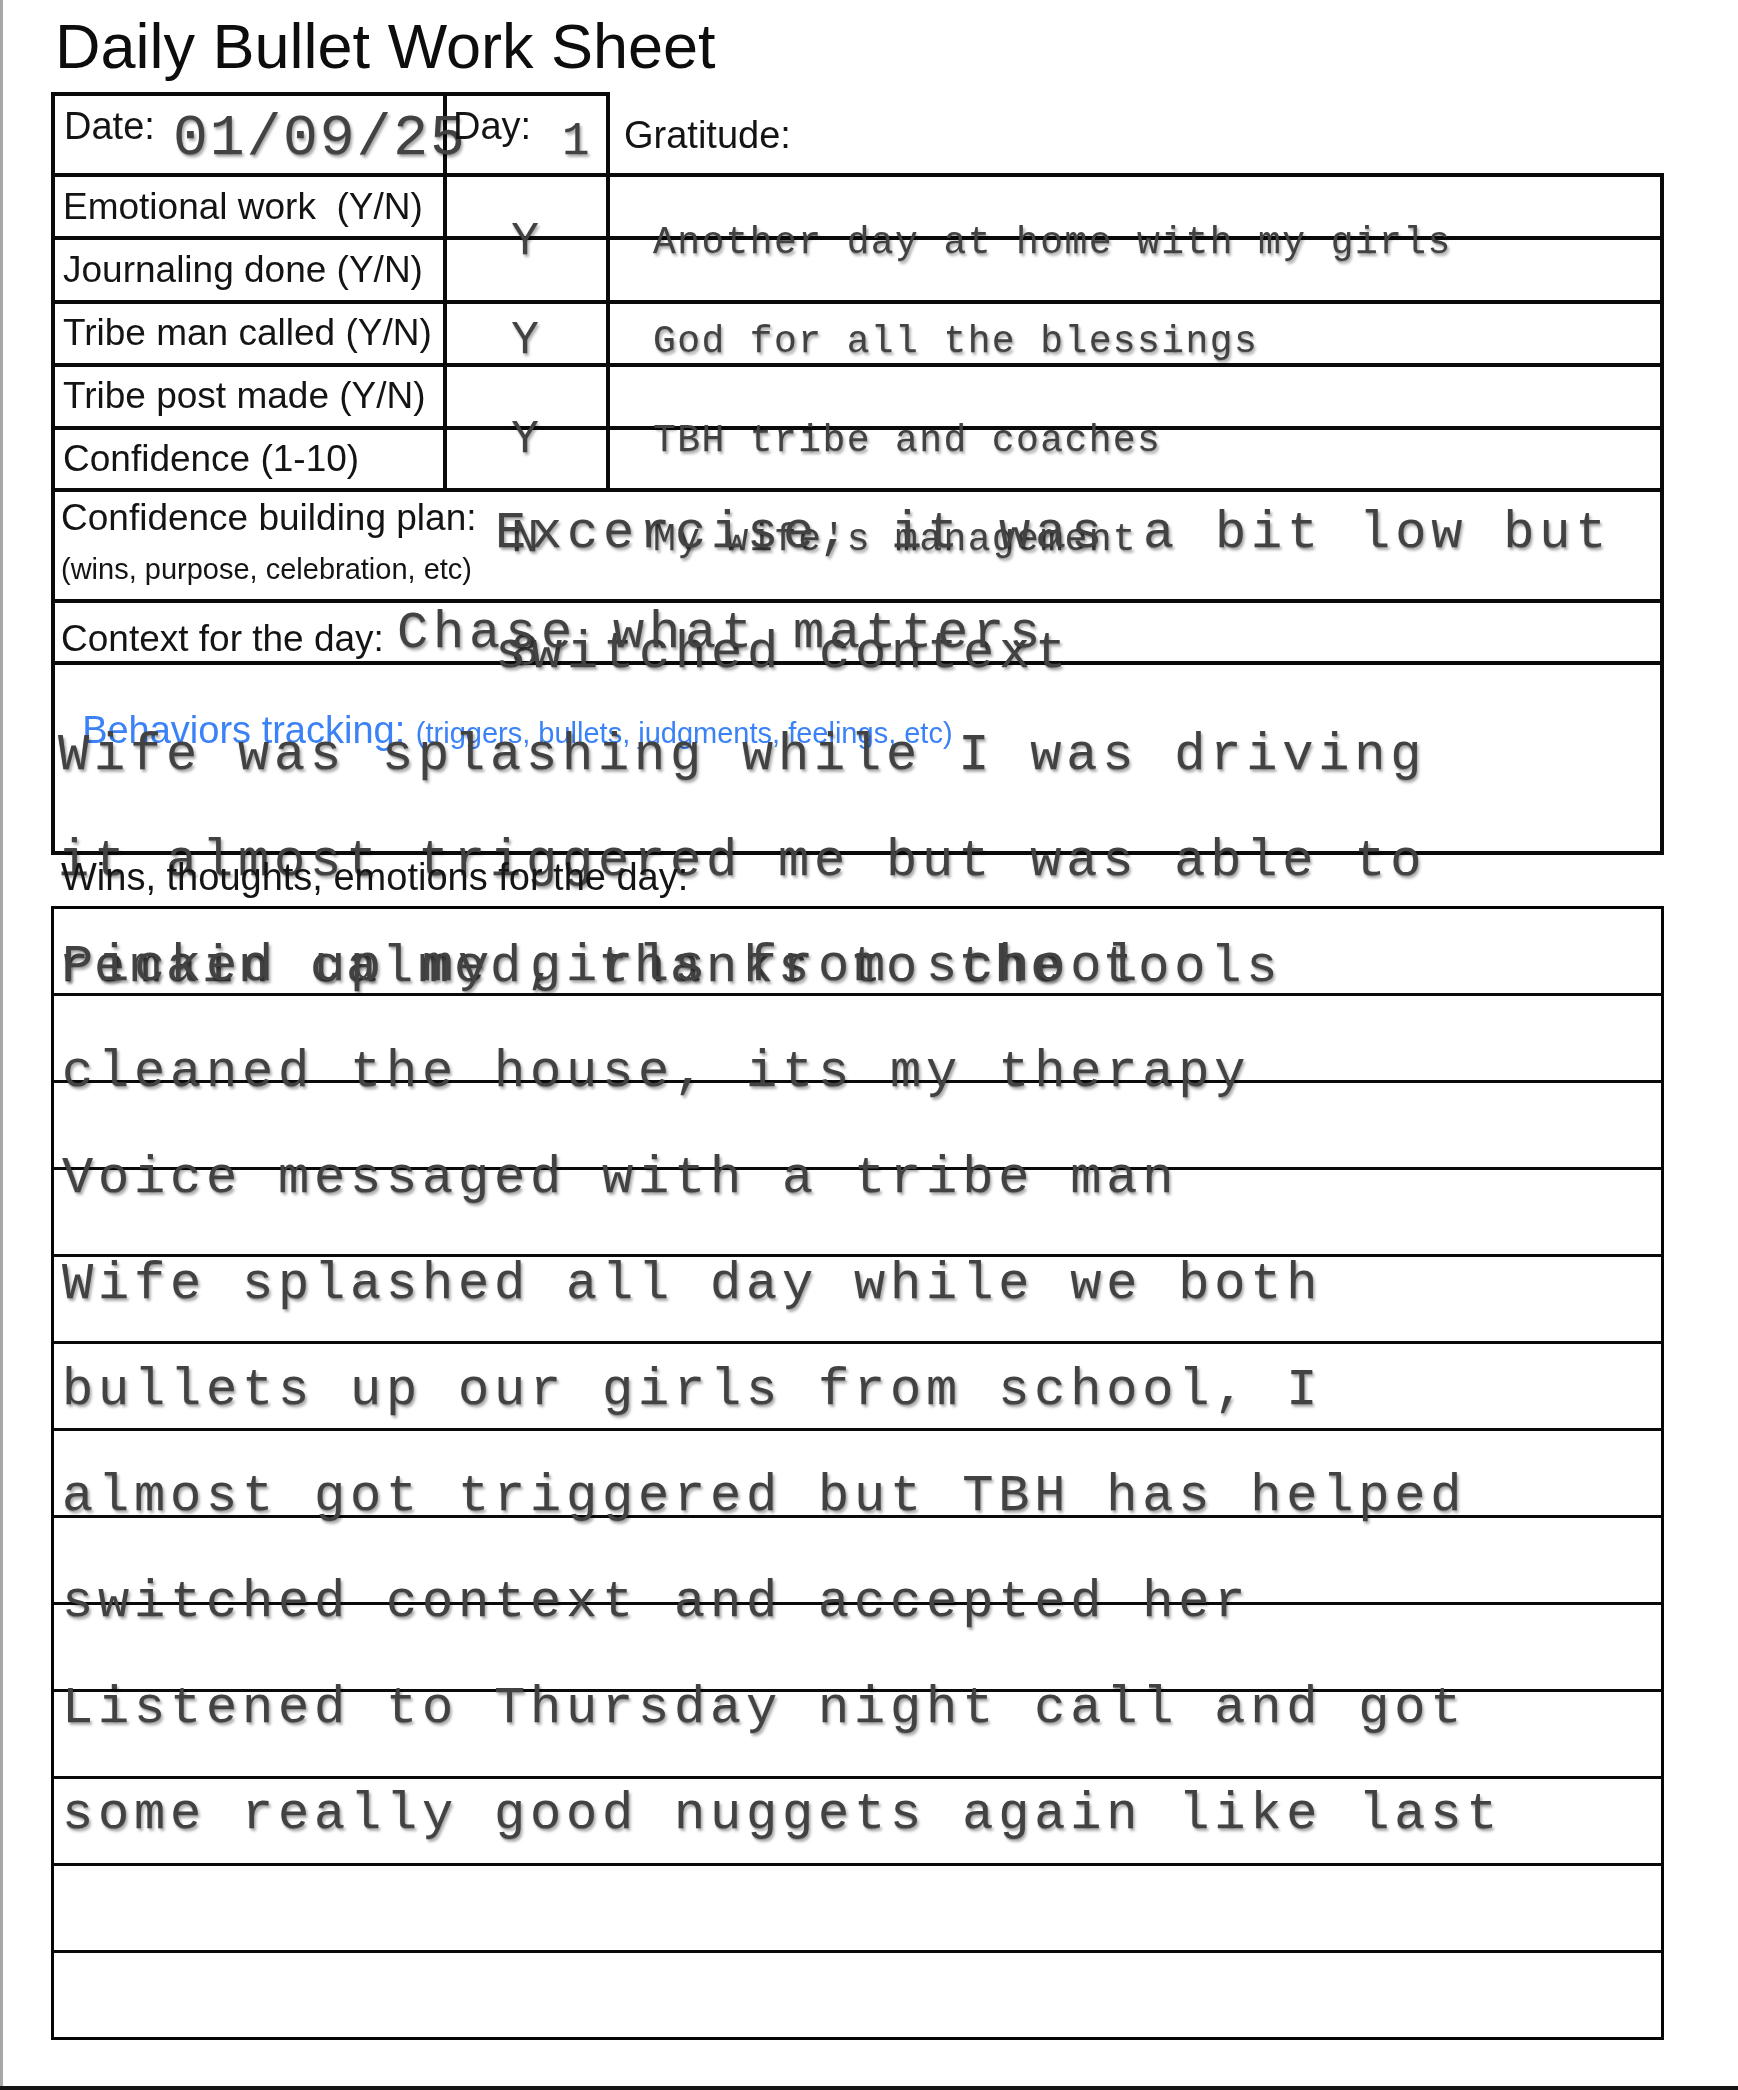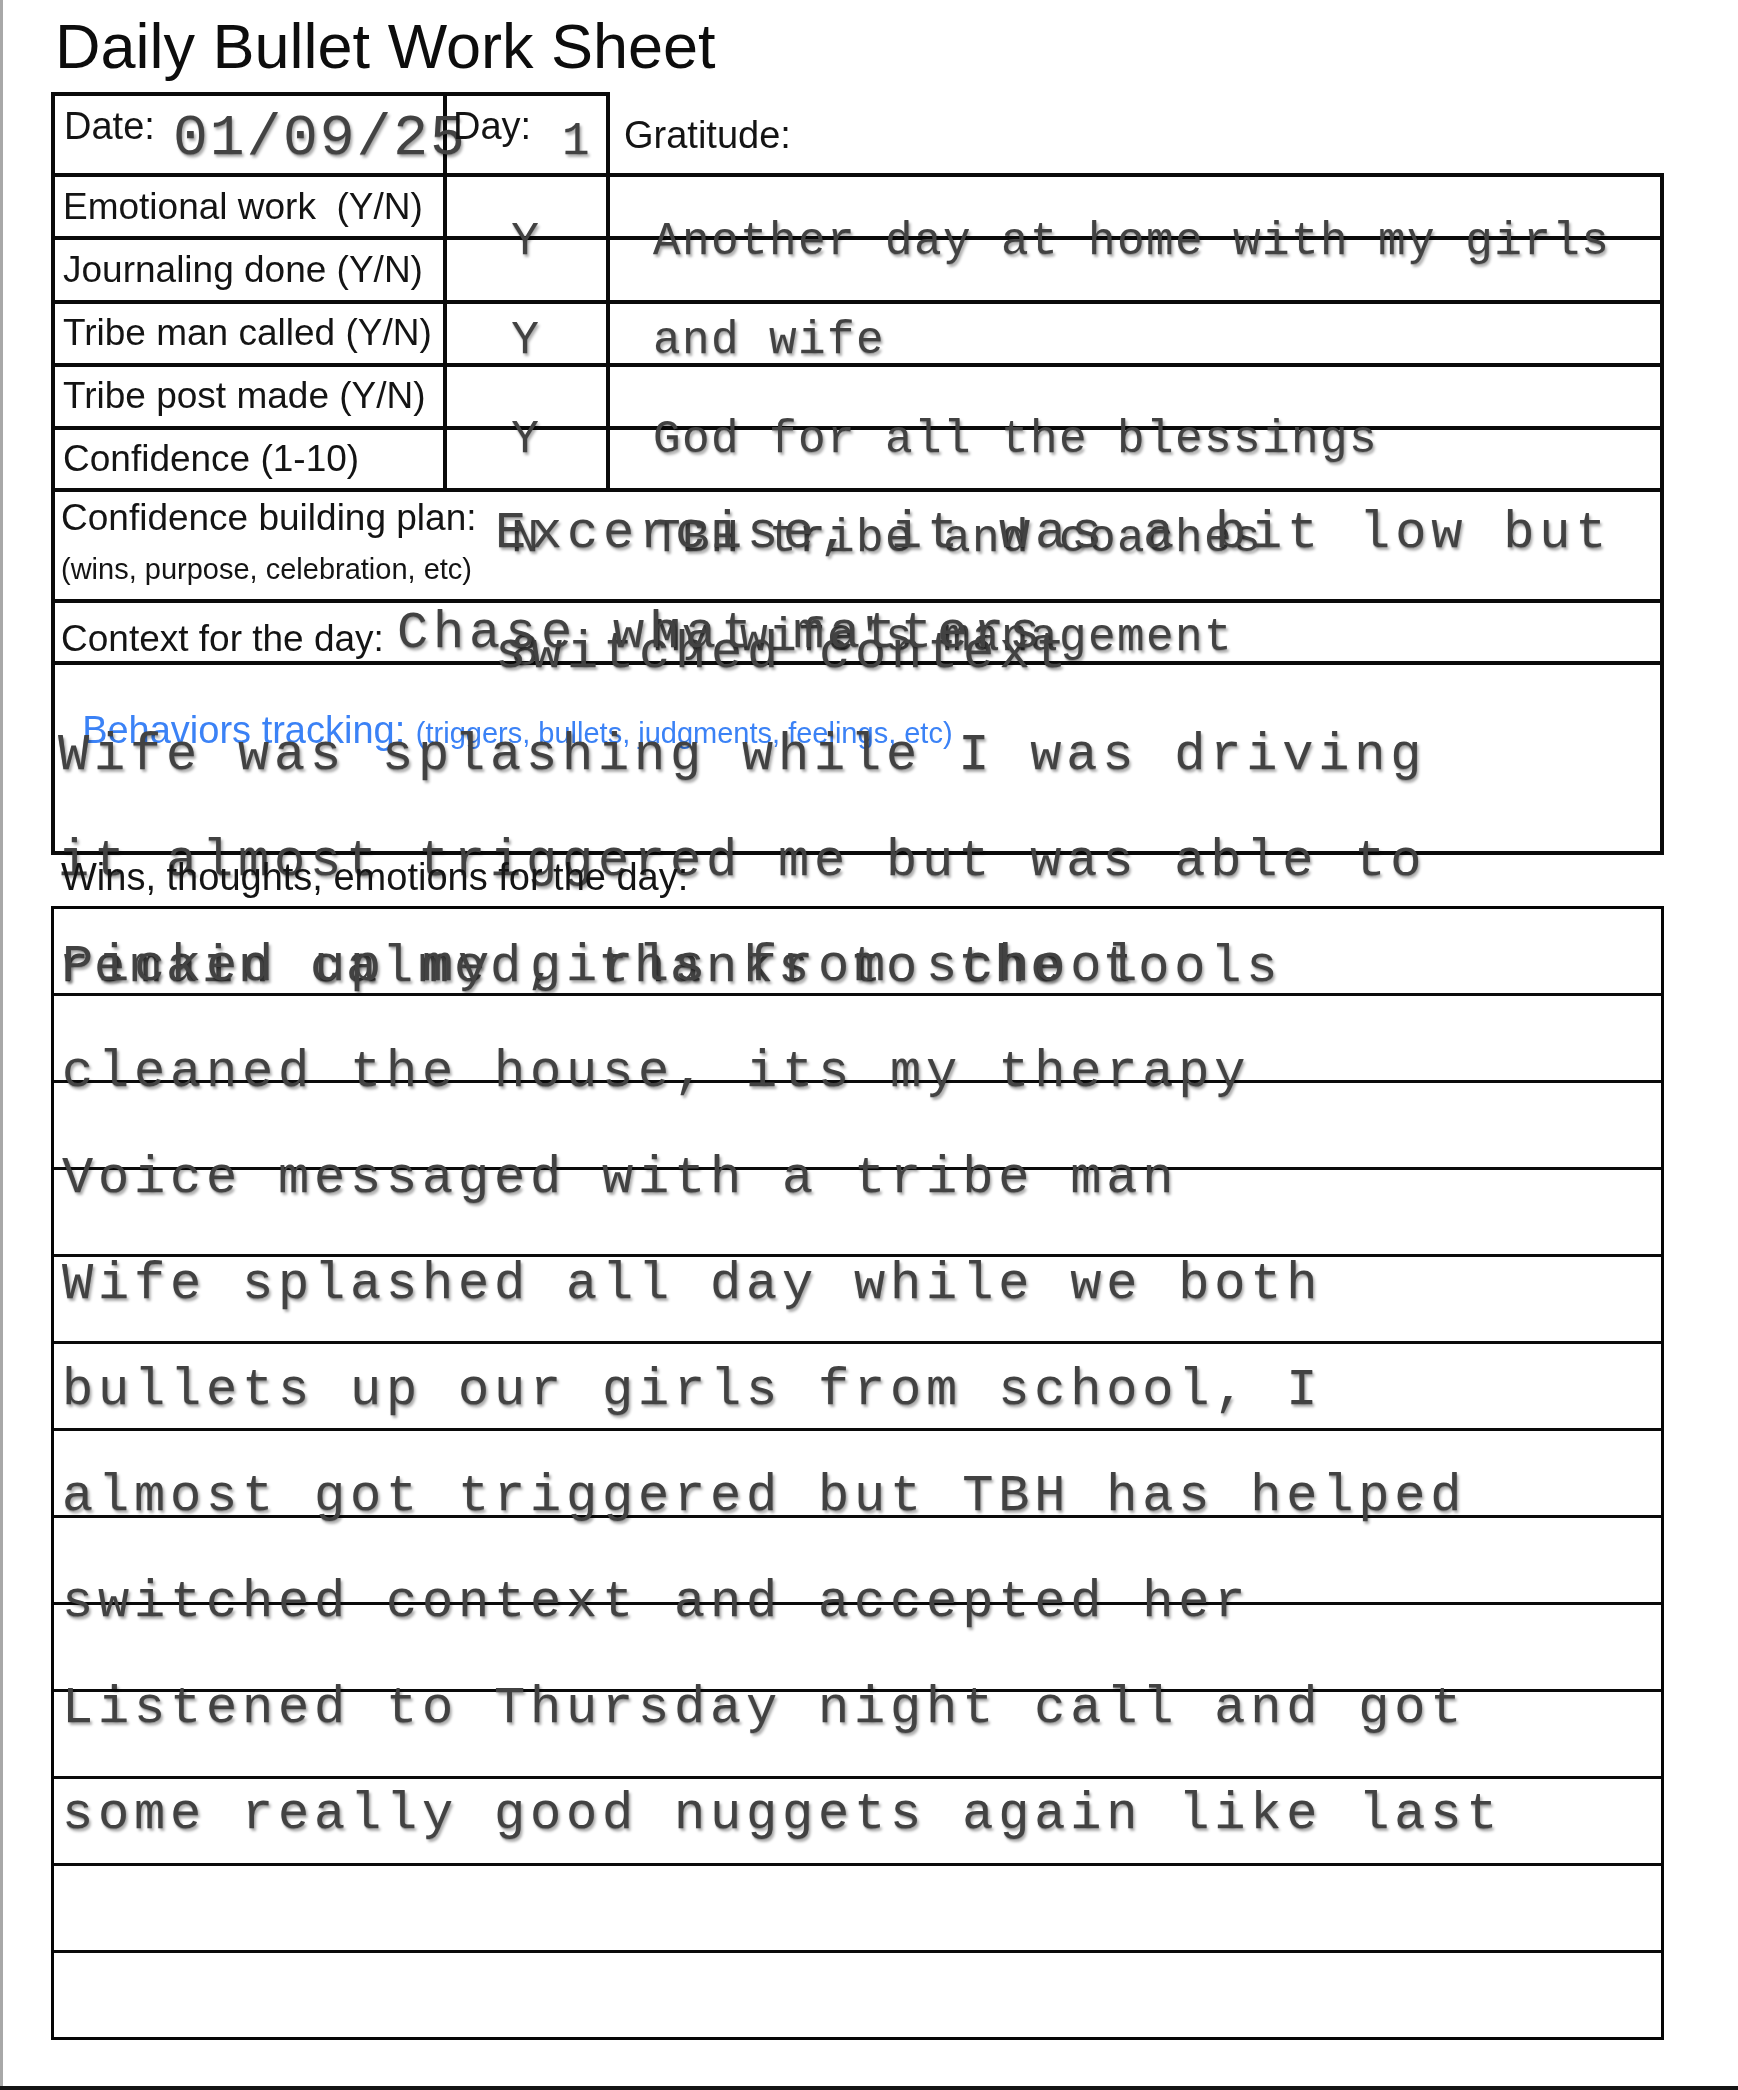--- a/index.html
+++ b/index.html
@@ -20,21 +20,21 @@
     text-shadow:1.9px 2.9px 2.9px rgba(0,0,0,.32),0 1px 1px rgba(0,0,0,.25);
   }
   .hw-date{position:absolute;left:173px;top:104px;font-size:58px;line-height:70px;letter-spacing:1.9px;}
   .hw-day{position:absolute;left:562px;top:107px;font-size:46px;line-height:70px;}
   .col-labels{position:absolute;left:63px;top:175px;width:377px;}
   .col-labels > div{height:63px;line-height:63px;font-size:37px;color:#141414;white-space:pre;}
   .col-values{position:absolute;left:443px;top:175px;width:164px;text-align:center;}
   .col-values > div{height:63px;line-height:63px;font-size:46px;}
   .col-values > div.drop{transform:translateY(15.4px);}
   .grat-lines{position:absolute;left:653px;top:175px;width:1005px;}
-  .grat-lines > div{height:63px;line-height:63px;font-size:46px;letter-spacing:1.4px;}
+  .grat-lines > div{height:63px;line-height:63px;font-size:38px;letter-spacing:1.4px;}
   .plan-lines{position:absolute;left:495px;top:456px;}
   .plan-lines > div{line-height:84px;font-size:52px;letter-spacing:4.8px;}
   .ctx-value{position:absolute;left:397px;top:599px;font-size:52px;line-height:70px;letter-spacing:4.8px;}
   .beh-lines{position:absolute;left:58px;top:685px;}
   .beh-lines > div{line-height:70px;font-size:52px;letter-spacing:4.8px;}
   .wins-box{
     position:absolute;left:51px;top:906px;width:1613px;height:1134px;
     box-sizing:border-box;border:3.8px solid #050505;
     background-image:repeating-linear-gradient(to bottom,transparent 0,transparent 84px,#0a0a0a 84px,#0a0a0a 87px);
   }
@@ -81,21 +81,20 @@
 <div class="col-values hw">
   <div>Y</div>
   <div>Y</div>
   <div>Y</div>
   <div>N</div>
   <div class="drop">8</div>
 </div>
 
 <div class="grat-lines hw">
   <div>Another day at home with my girls</div>
-  <div>and wife</div>
   <div>God for all the blessings</div>
   <div>TBH tribe and coaches</div>
   <div>My wife's management</div>
 </div>
 
 <div class="lbl" style="left:61px;top:499px;font-size:37px;">Confidence building plan:</div>
 <div class="lbl" style="left:61px;top:555px;font-size:29px;">(wins, purpose, celebration, etc)</div>
 <div class="plan-lines hw">
   <div>Excercise, it was a bit low but</div>
   <div>switched context</div>

